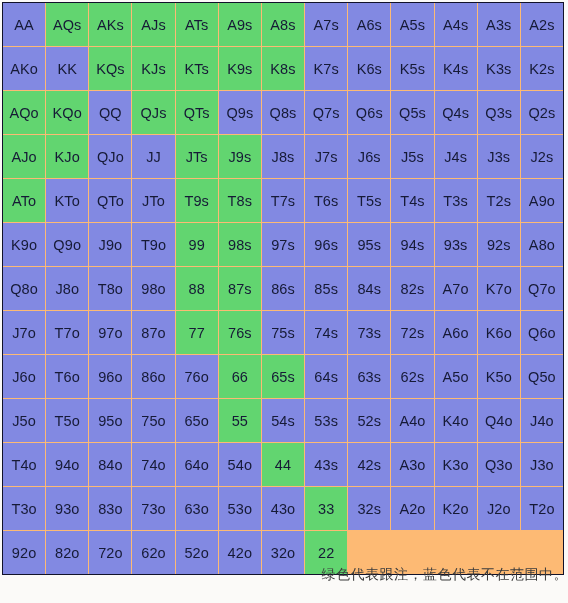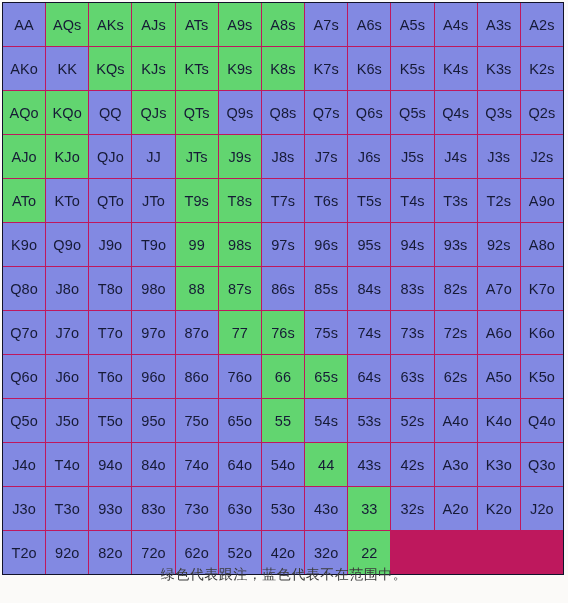--- a/index.html
+++ b/index.html
@@ -15,21 +15,21 @@
     position: relative;
   }
   #range-matrix {
     position: absolute;
     left: 2px;
     top: 2px;
     width: 562px;
     display: grid;
     grid-template-columns: repeat(13, 1fr);
     grid-auto-rows: 43px;
-    background: #be185d;
+    background: #fdba74;
     gap: 1px;
     border: 1px solid #11122a;
     box-sizing: border-box;
   }
   .cell {
     display: flex;
     align-items: center;
     justify-content: center;
     font-size: 14.5px;
     color: #161a36;
@@ -41,21 +41,21 @@
     background: #62d570;
   }
   .cell.out {
     background: #8289e2;
   }
   #legend-caption {
     position: absolute;
     left: 0;
     top: 566px;
     width: 568px;
-    text-align: center;
+    text-align: right;
     font-size: 14px;
     color: #3b3b3b;
     font-family: "DejaVu Sans", "Liberation Sans", sans-serif;
     letter-spacing: .5px;
   }
 </style>
 </head>
 <body>
 
 <div id="range-matrix">
@@ -139,21 +139,20 @@
     <div class="cell out">A8o</div>
     <div class="cell out">Q8o</div>
     <div class="cell out">J8o</div>
     <div class="cell out">T8o</div>
     <div class="cell out">98o</div>
     <div class="cell call">88</div>
     <div class="cell call">87s</div>
     <div class="cell out">86s</div>
     <div class="cell out">85s</div>
     <div class="cell out">84s</div>
-    <div class="cell out">83s</div>
     <div class="cell out">82s</div>
     <div class="cell out">A7o</div>
     <div class="cell out">K7o</div>
     <div class="cell out">Q7o</div>
     <div class="cell out">J7o</div>
     <div class="cell out">T7o</div>
     <div class="cell out">97o</div>
     <div class="cell out">87o</div>
     <div class="cell call">77</div>
     <div class="cell call">76s</div>

